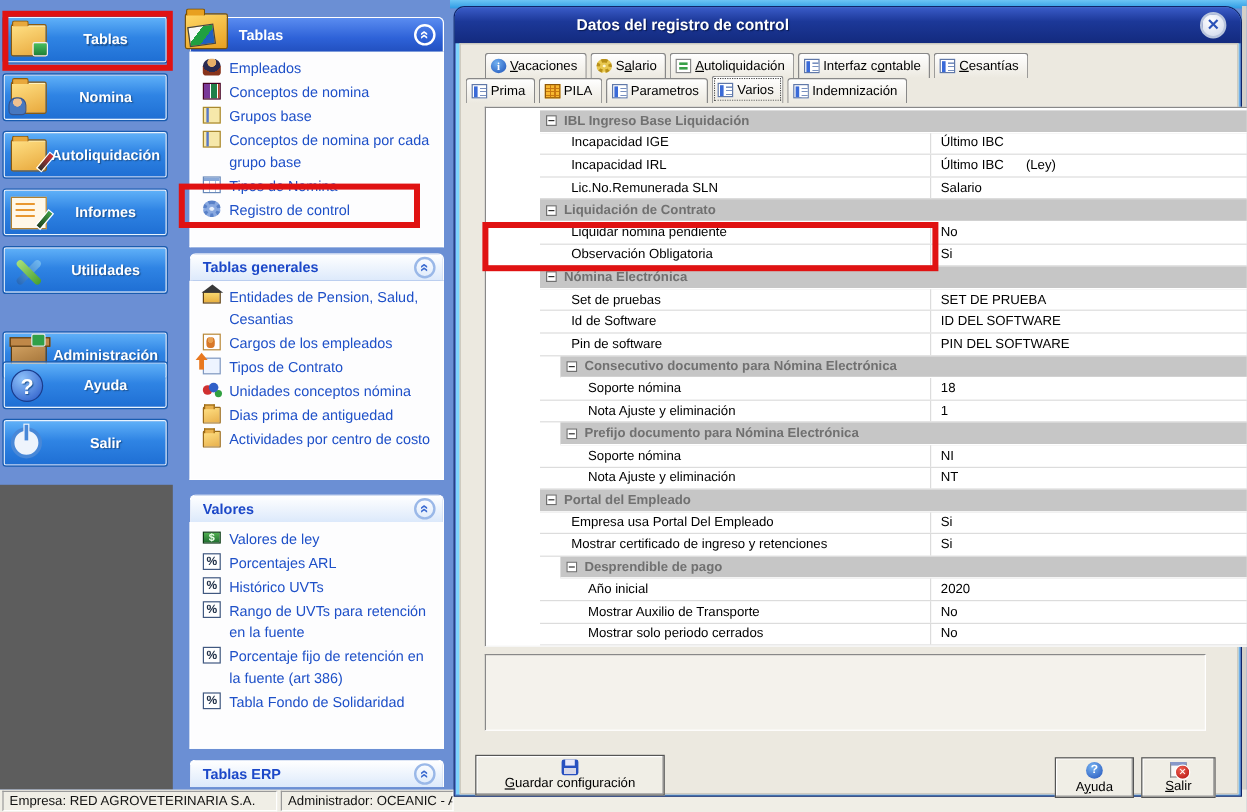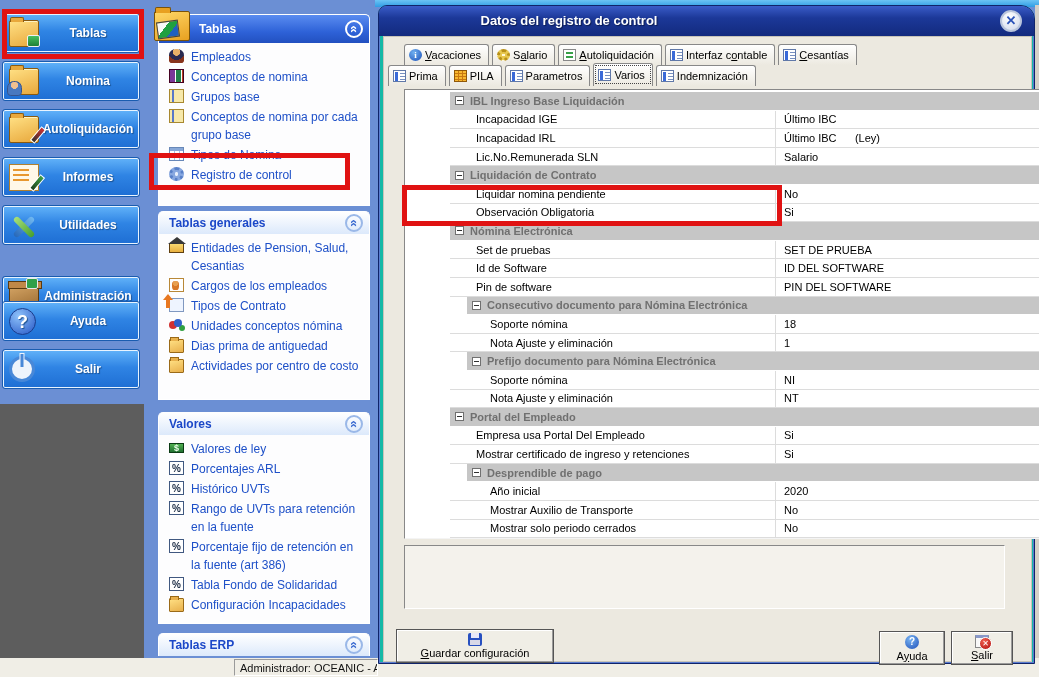--- a/index.html
+++ b/index.html
@@ -116,21 +116,21 @@
     border:1px solid; border-color:#9a9a9a #ffffff #ffffff #9a9a9a; font-size:11px; color:#111;
     display:flex; align-items:center; padding:0 5px; white-space:nowrap; overflow:hidden; }
 
   
   #top-strip { position:absolute; left:375px; top:0; width:664px; height:7px; background:linear-gradient(#6cc4f4,#2f9ce4); }
   #bottom-strip-blue { position:absolute; left:378px; top:664px; width:579px; height:13px; background:#1b3a8e; border-top:2px solid #4a6cc0; }
   #bottom-strip-gray { position:absolute; left:957px; top:664px; width:82px; height:13px; background:#d4d0c8; }
   #right-strip { position:absolute; left:1035px; top:5px; width:4px; height:660px; background:#d4d0c8; }
 
   #dialog { position:absolute; left:378px; top:5px; width:657px; height:659px; z-index:10;
-    border-radius:9px 14px 0 0; background:#14b8a6;
+    border-radius:9px 14px 0 0; background:#7dd3fc;
     border:1px solid #10246a; box-shadow:0 0 0 1px #5a7cd0 inset; }
   #dlg-titlebar { position:absolute; left:0; top:0; width:100%; height:30px; border-radius:8px 13px 0 0;
     background:linear-gradient(180deg,#3a5cc8 0%,#1c3898 40%,#132a7e 100%); }
   #dlg-title { position:absolute; left:0; top:0; width:380px; height:30px; color:#fff; font-weight:bold;
     font-size:13px; text-align:center; line-height:29px; text-shadow:1px 1px 1px #0a1a50; }
   #dlg-close { position:absolute; right:12px; top:4px; width:22px; height:22px; border-radius:50%;
     background:radial-gradient(circle at 40% 30%,#ffffff,#cdd6ea); border:2px solid #b8c4dc;
     color:#2a52b8; font-weight:bold; font-size:13px; text-align:center; line-height:18px; cursor:pointer; }
   #dlg-inner { position:absolute; left:4px; top:30px; width:649px; height:626px; background:#ece9e0;
     border:1px solid #c8c4b8; }
@@ -270,32 +270,32 @@
         <span>Valores</span>
         <span class="chev-btn chev-light"><span>«</span></span>
       </div>
       <div class="pane-body" style="min-height: 189px;">
         <div class="nav-item"><span class="ni-ic ic-money"></span><span>Valores de ley</span></div>
         <div class="nav-item"><span class="ni-ic ic-percent"></span><span>Porcentajes ARL</span></div>
         <div class="nav-item"><span class="ni-ic ic-percent"></span><span>Histórico UVTs</span></div>
         <div class="nav-item"><span class="ni-ic ic-percent"></span><span>Rango de UVTs para retención en la fuente</span></div>
         <div class="nav-item"><span class="ni-ic ic-percent"></span><span>Porcentaje fijo de retención en la fuente (art 386)</span></div>
         <div class="nav-item"><span class="ni-ic ic-percent"></span><span>Tabla Fondo de Solidaridad</span></div>
-        <div class="nav-item"><span class="ni-ic ic-folder"></span><span>Configuración Incapacidades</span></div>
       </div>
     </div>
     <div class="pane" style="top: 633px;">
       <div class="pane-hdr-light">
         <span>Tablas ERP</span>
         <span class="chev-btn chev-light"><span>«</span></span>
       </div>
     </div>
   </div>
 
 <div id="statusbar">
+  <div class="status-panel" style="left:2px; width:229px;">Empresa: RED AGROVETERINARIA S.A.</div>
   <div class="status-panel" style="left:234px; width:144px;">Administrador: OCEANIC - A</div>
 </div>
 
 <div id="top-strip"></div>
 <div id="bottom-strip-blue"></div>
 <div id="bottom-strip-gray"></div>
 <div id="right-strip"></div>
 
 <div id="dialog">
   <div id="dlg-titlebar">

